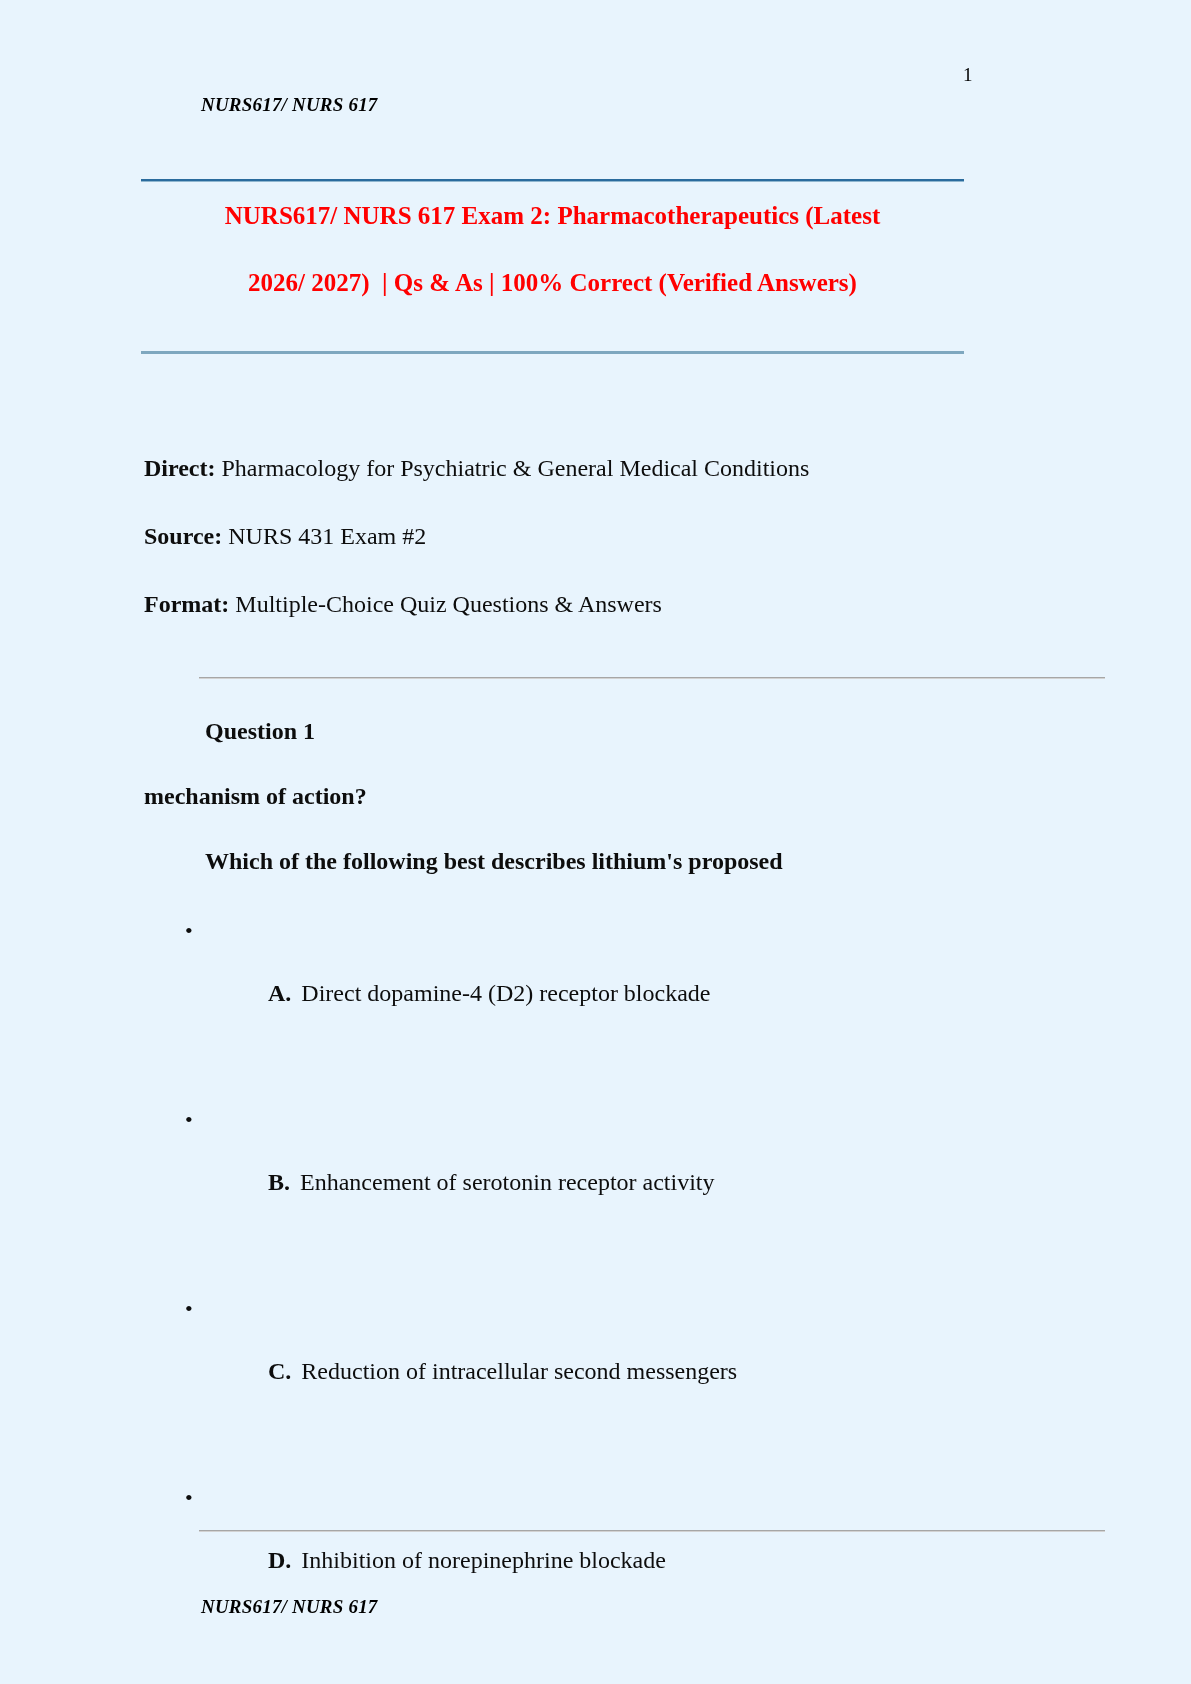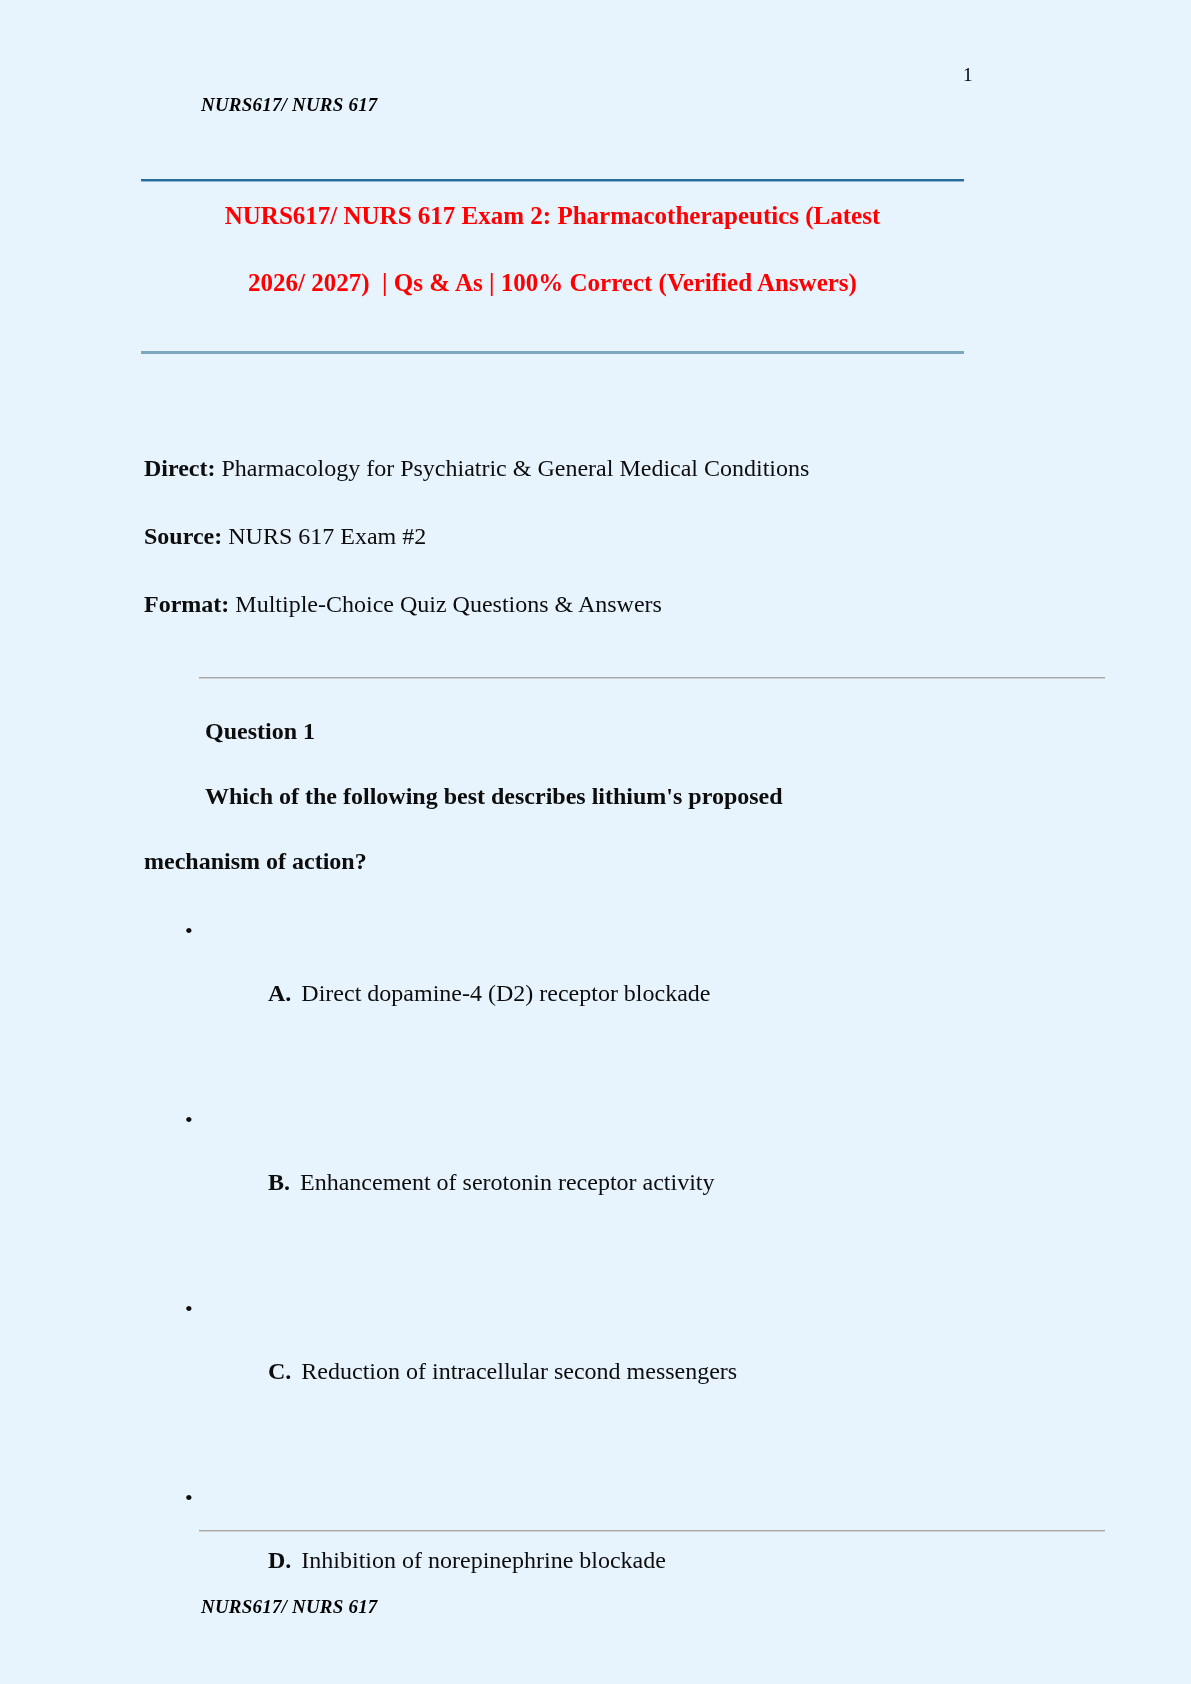--- a/index.html
+++ b/index.html
@@ -74,30 +74,30 @@
 
   <div class="abs title-block">
     <div class="nowrap">NURS617/ NURS 617 Exam 2: Pharmacotherapeutics (Latest</div>
     <div class="nowrap">2026/ 2027)  | Qs &amp; As | 100% Correct (Verified Answers)</div>
   </div>
 
   <div class="abs title-rule-bottom"></div>
 
   <div class="abs meta-block">
     <div class="nowrap"><span class="meta-label">Direct:</span><span> Pharmacology for Psychiatric &amp; General Medical Conditions</span></div>
-    <div class="nowrap"><span class="meta-label">Source:</span><span> NURS 617 Exam #2</span></div>
+    <div class="nowrap"><span class="meta-label">Source:</span><span> NURS 431 Exam #2</span></div>
     <div class="nowrap"><span class="meta-label">Format:</span><span> Multiple-Choice Quiz Questions &amp; Answers</span></div>
   </div>
 
   <div class="abs divider divider-top"></div>
 
   <div class="abs main-block">
     <div class="bold indented nowrap">Question 1</div>
+    <div class="bold nowrap">mechanism of action?</div>
     <div class="bold indented nowrap">Which of the following best describes lithium's proposed</div>
-    <div class="bold nowrap">mechanism of action?</div>
 
     <div class="options">
       <div class="option-row nowrap">
         <span class="bullet">•</span><span class="option-letter">A.</span><span>Direct dopamine-4 (D2) receptor blockade</span>
       </div>
       <div class="option-row nowrap">
         <span class="bullet">•</span><span class="option-letter">B.</span><span>Enhancement of serotonin receptor activity</span>
       </div>
       <div class="option-row nowrap">
         <span class="bullet">•</span><span class="option-letter">C.</span><span>Reduction of intracellular second messengers</span>

